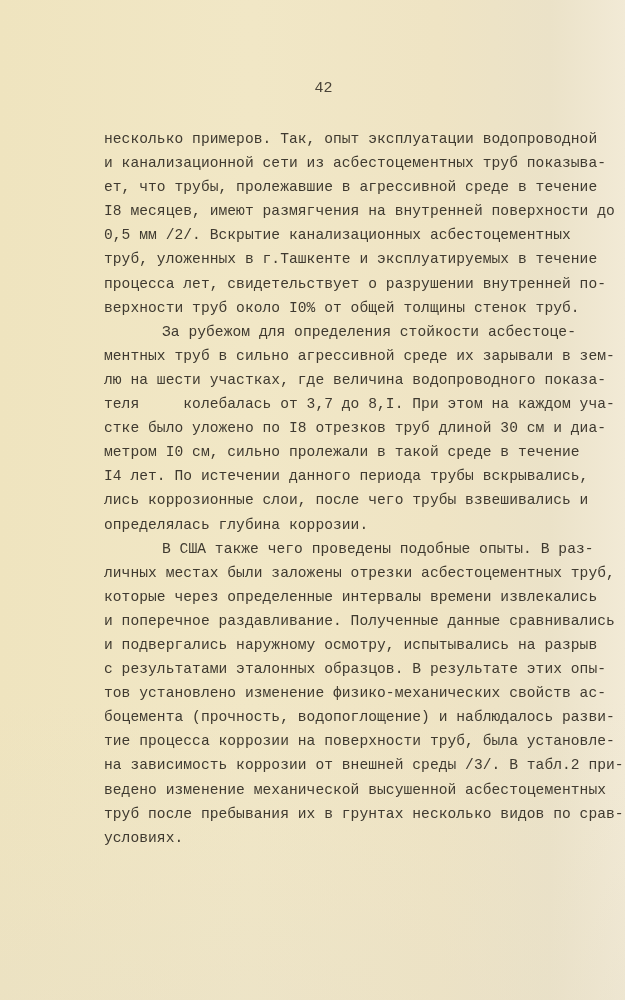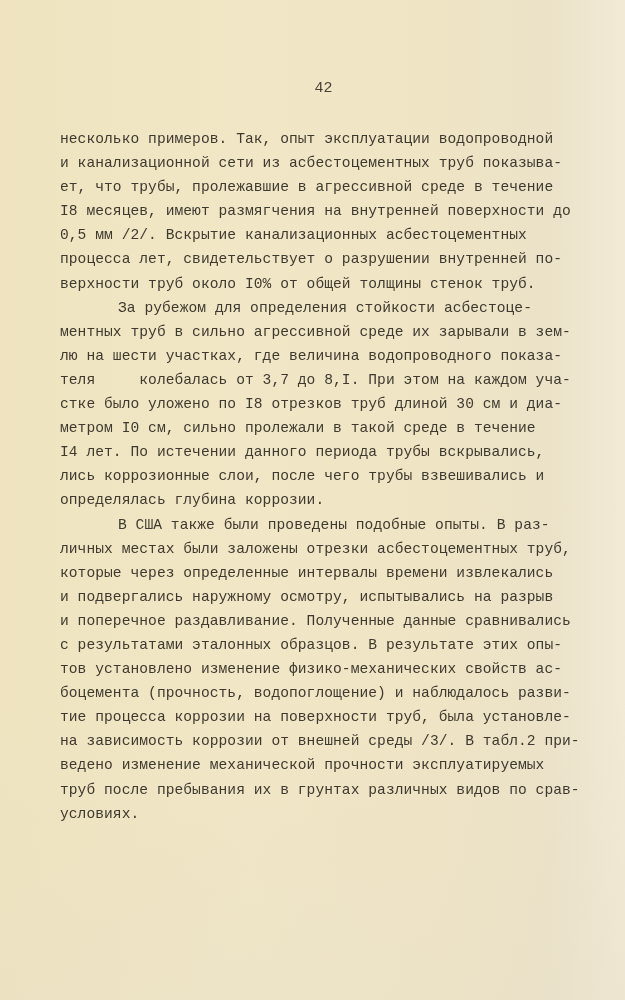--- a/index.html
+++ b/index.html
@@ -19,53 +19,54 @@
       font-family: "Liberation Mono", "DejaVu Sans Mono", monospace;
       font-size: 15px; color: #4a4438;
       padding-left: 22px; box-sizing: border-box;
     }
     .body-text {
       position: absolute; top: 127px; left: 60px; width: 520px;
       font-family: "Liberation Mono", "DejaVu Sans Mono", monospace;
       font-size: 14.6px; line-height: 24.1px; color: #3f3a30;
       letter-spacing: 0.05px;
     }
-    .line { white-space: pre; height: 24.1px; }
+    .line { white-space: pre; height: 24.1px; margin-left: 44px; }
     .line.indent { padding-left: 58px; }
   </style>
 </head>
 <body>
 
 <div class="page-shade"></div>
 
 <div class="page-number">42</div>
 
 <div class="body-text">
   <div class="line">несколько примеров. Так, опыт эксплуатации водопроводной</div>
   <div class="line">и канализационной сети из асбестоцементных труб показыва-</div>
   <div class="line">ет, что трубы, пролежавшие в агрессивной среде в течение</div>
   <div class="line">I8 месяцев, имеют размягчения на внутренней поверхности до</div>
   <div class="line">0,5 мм /2/. Вскрытие канализационных асбестоцементных</div>
+  <div class="line">труб, уложенных в г.Ташкенте и эксплуатируемых в течение</div>
   <div class="line">процесса лет, свидетельствует о разрушении внутренней по-</div>
   <div class="line">верхности труб около I0% от общей толщины стенок труб.</div>
   <div class="line indent">За рубежом для определения стойкости асбестоце-</div>
   <div class="line">ментных труб в сильно агрессивной среде их зарывали в зем-</div>
   <div class="line">лю на шести участках, где величина водопроводного показа-</div>
   <div class="line">теля     колебалась от 3,7 до 8,I. При этом на каждом уча-</div>
   <div class="line">стке было уложено по I8 отрезков труб длиной 30 см и диа-</div>
   <div class="line">метром I0 см, сильно пролежали в такой среде в течение</div>
   <div class="line">I4 лет. По истечении данного периода трубы вскрывались,</div>
   <div class="line">лись коррозионные слои, после чего трубы взвешивались и</div>
   <div class="line">определялась глубина коррозии.</div>
-  <div class="line indent">В США также были проведены подобные опыты. В раз-</div>
+  <div class="line indent">В США также чего проведены подобные опыты. В раз-</div>
   <div class="line">личных местах были заложены отрезки асбестоцементных труб,</div>
   <div class="line">которые через определенные интервалы времени извлекались</div>
+  <div class="line">и поперечное раздавливание. Полученные данные сравнивались</div>
   <div class="line">и подвергались наружному осмотру, испытывались на разрыв</div>
-  <div class="line">и поперечное раздавливание. Полученные данные сравнивались</div>
   <div class="line">с результатами эталонных образцов. В результате этих опы-</div>
   <div class="line">тов установлено изменение физико-механических свойств ас-</div>
   <div class="line">боцемента (прочность, водопоглощение) и наблюдалось разви-</div>
   <div class="line">тие процесса коррозии на поверхности труб, была установле-</div>
   <div class="line">на зависимость коррозии от внешней среды /3/. В табл.2 при-</div>
-  <div class="line">ведено изменение механической прочности эксплуатируемых</div>
-  <div class="line">труб после пребывания их в грунтах различных видов по срав-</div>
+  <div class="line">ведено изменение механической высушенной асбестоцементных</div>
+  <div class="line">труб после пребывания их в грунтах несколько видов по срав-</div>
   <div class="line">условиях.</div>
 </div>
 
 </body></html>

